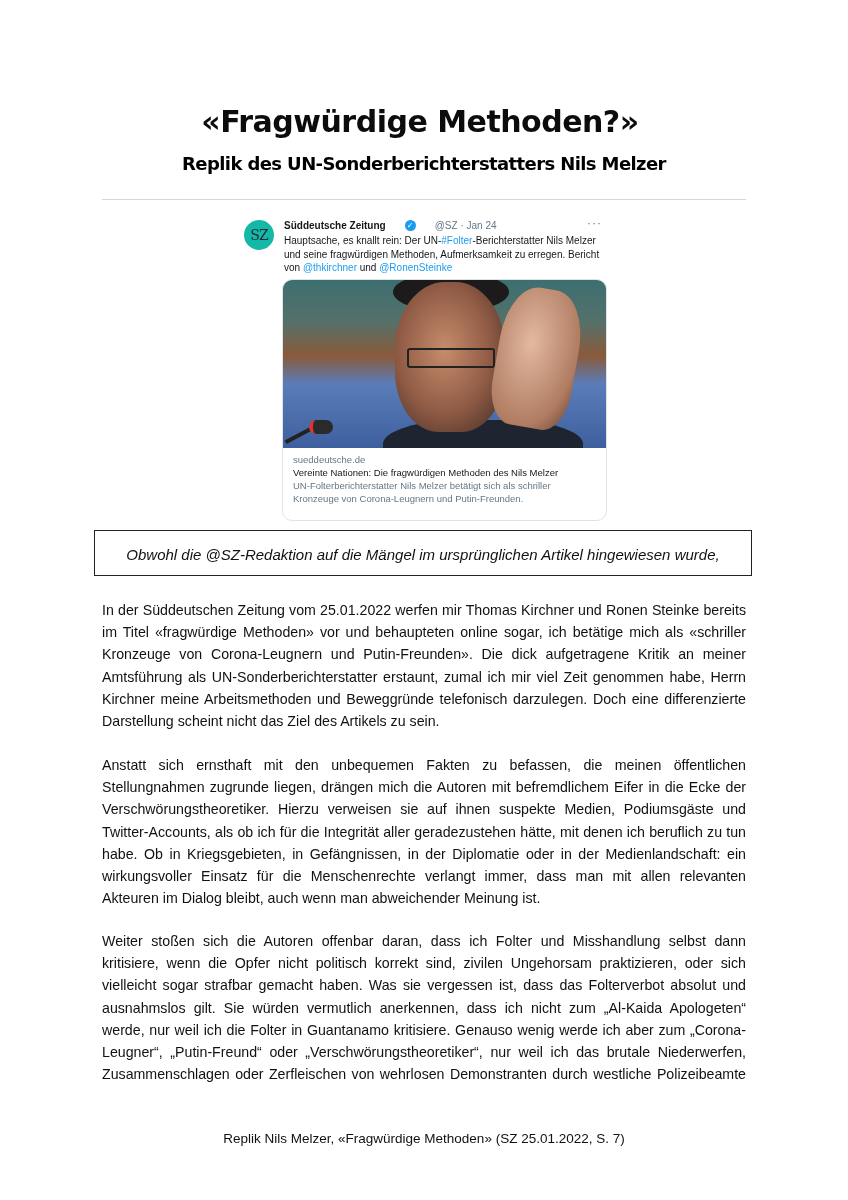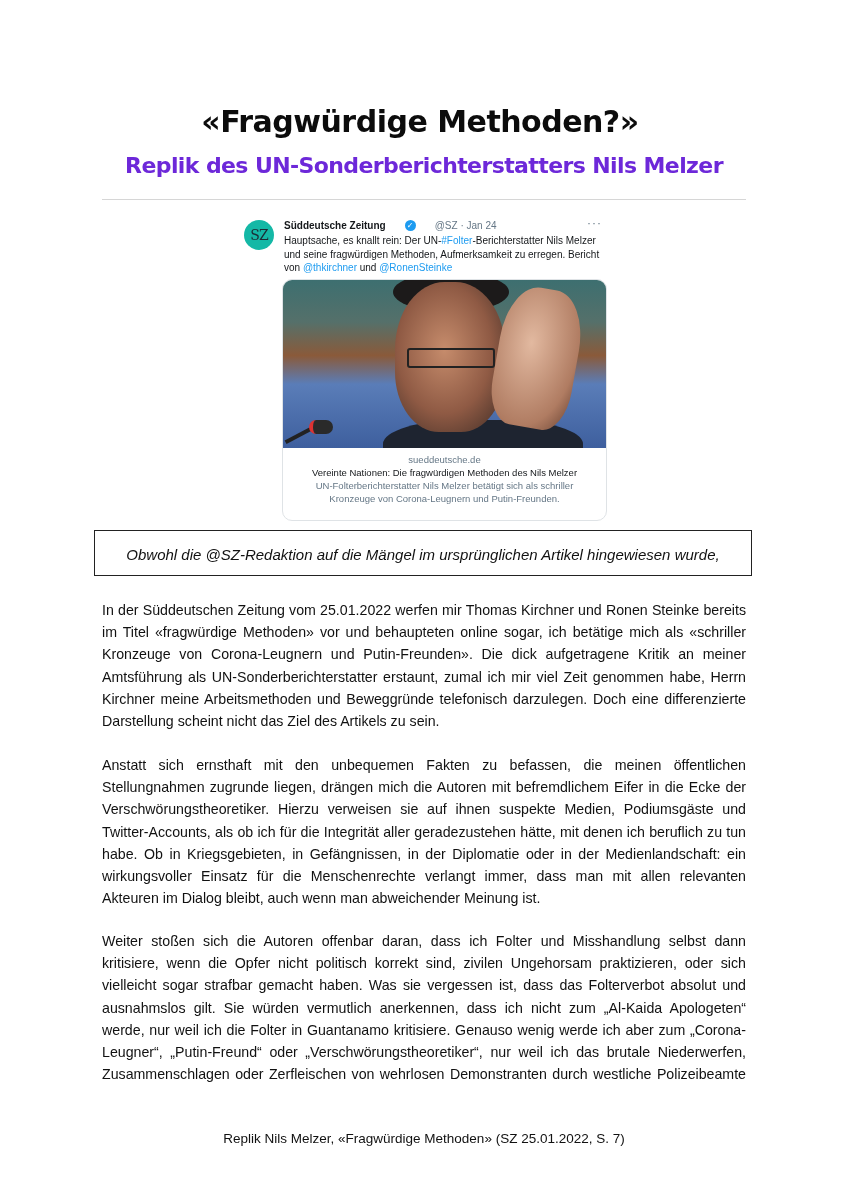--- a/index.html
+++ b/index.html
@@ -1,30 +1,30 @@
 <!DOCTYPE html>
 <html><head>
 <meta charset="utf-8">
 <style>
   html, body { margin: 0; padding: 0; background: #ffffff; }
   body { width: 848px; height: 1200px; position: relative; overflow: hidden; font-family: "Liberation Sans", sans-serif; color: #111; }
   .title { position: absolute; left: 0; right: 8px; top: 104px; text-align: center; font-family: "DejaVu Sans", sans-serif; font-weight: bold; font-size: 30px; letter-spacing: -0.5px; color: #0c0c0c; }
-  .subtitle { position: absolute; left: 0; right: 0; top: 153px; text-align: center; font-family: "DejaVu Sans", sans-serif; font-weight: bold; font-size: 22px; letter-spacing: -0.6px; color: #6d28d9; }
+  .subtitle { position: absolute; left: 0; right: 0; top: 153px; text-align: center; font-family: "DejaVu Sans", sans-serif; font-weight: bold; font-size: 18px; letter-spacing: -0.6px; color: #000000; }
   .rule { position: absolute; left: 102px; width: 644px; top: 199px; height: 1px; background: #d6d6d6; }
 
   .tweet { position: absolute; left: 236px; top: 212px; width: 380px; height: 312px; background: #fff; }
   .avatar { position: absolute; left: 8px; top: 8px; width: 30px; height: 30px; border-radius: 50%; background: #14b8a6; display: flex; align-items: center; justify-content: center; font-family: "DejaVu Serif", serif; font-size: 14px; color: #1b2b35; letter-spacing: -1px; }
   .tw-head { position: absolute; left: 48px; top: 8px; font-size: 10px; display: flex; align-items: center; gap: 19px; }
   .tw-name { font-weight: bold; color: #14171a; }
   .verified { width: 11px; height: 11px; border-radius: 50%; background: #1d9bf0; color: #fff; font-size: 8px; line-height: 11px; text-align: center; }
   .tw-handle { color: #657786; }
   .tw-more { position: absolute; right: 14px; top: 4px; color: #657786; font-size: 12px; letter-spacing: 1px; }
   .tw-text { position: absolute; left: 48px; top: 22px; width: 330px; font-size: 10px; line-height: 13.5px; color: #14171a; }
   .link { color: #1d9bf0; text-align: right; }
-  .card { position: absolute; left: 46px; top: 67px; width: 323px; height: 240px; border: 1px solid #dfe3e6; border-radius: 10px; overflow: hidden; text-align: center; }
+  .card { position: absolute; left: 46px; top: 67px; width: 323px; height: 240px; border: 1px solid #dfe3e6; border-radius: 10px; overflow: hidden; }
   .photo { position: relative; width: 100%; height: 168px; background: linear-gradient(180deg, #3d6f70 0%, #55706a 25%, #8a5a3a 45%, #5a7db8 62%, #3e5f9e 100%); overflow: hidden; }
   .photo-face { position: absolute; left: 112px; top: 2px; width: 110px; height: 150px; border-radius: 45% 45% 40% 40%; background: radial-gradient(ellipse at 45% 45%, #c68c6c 0%, #8f5a44 55%, #3a2a24 100%); }
   .photo-hair { position: absolute; left: 110px; top: -8px; width: 116px; height: 40px; border-radius: 50%; background: #1c1a1a; }
   .photo-glasses { position: absolute; left: 124px; top: 68px; width: 84px; height: 16px; border: 2px solid #222; border-radius: 3px; }
   .photo-hand { position: absolute; left: 214px; top: 8px; width: 80px; height: 140px; border-radius: 40% 40% 30% 30%; background: radial-gradient(ellipse at 40% 40%, #e2b9a0 0%, #b07c62 70%, #6b4434 100%); transform: rotate(10deg); }
   .photo-suit { position: absolute; left: 100px; top: 140px; width: 200px; height: 60px; background: #1e2430; border-radius: 40% 40% 0 0; }
   .mic { position: absolute; left: 0px; top: 150px; width: 44px; height: 4px; background: #222; transform: rotate(-28deg); }
   .mic-head { position: absolute; left: 26px; top: 140px; width: 20px; height: 14px; border-radius: 7px; background: #2a2a2a; border-left: 4px solid #d33; }
   .card-body { padding: 5px 10px; font-size: 9.5px; line-height: 13px; }
   .card-domain { color: #657786; }

